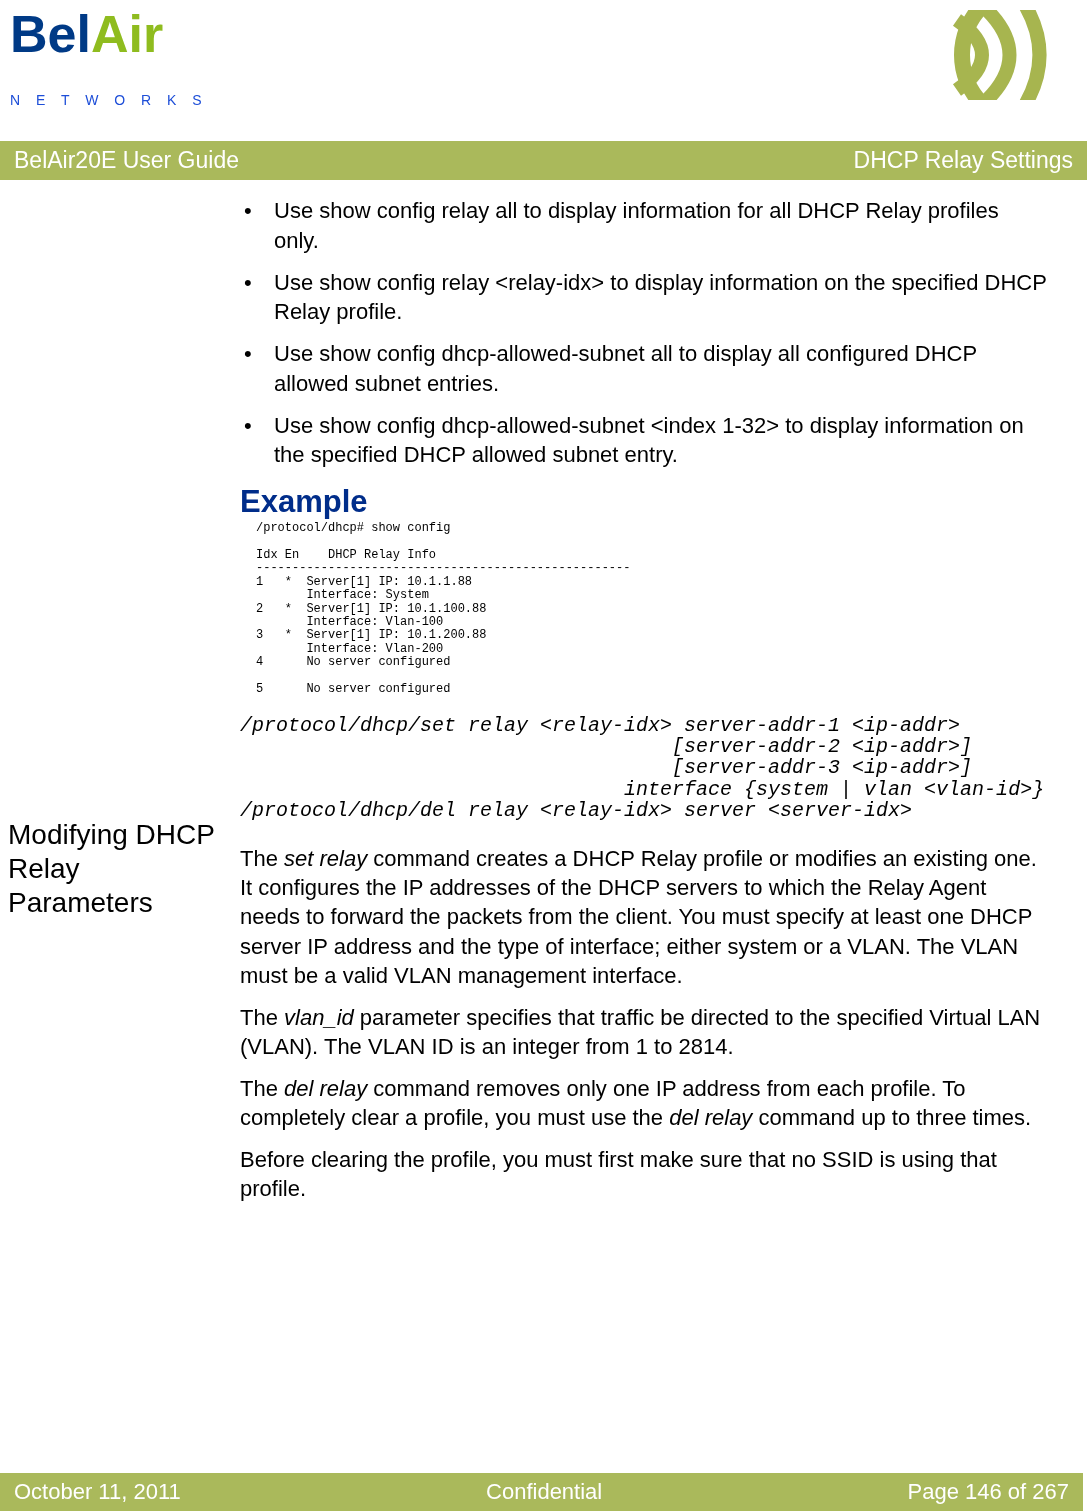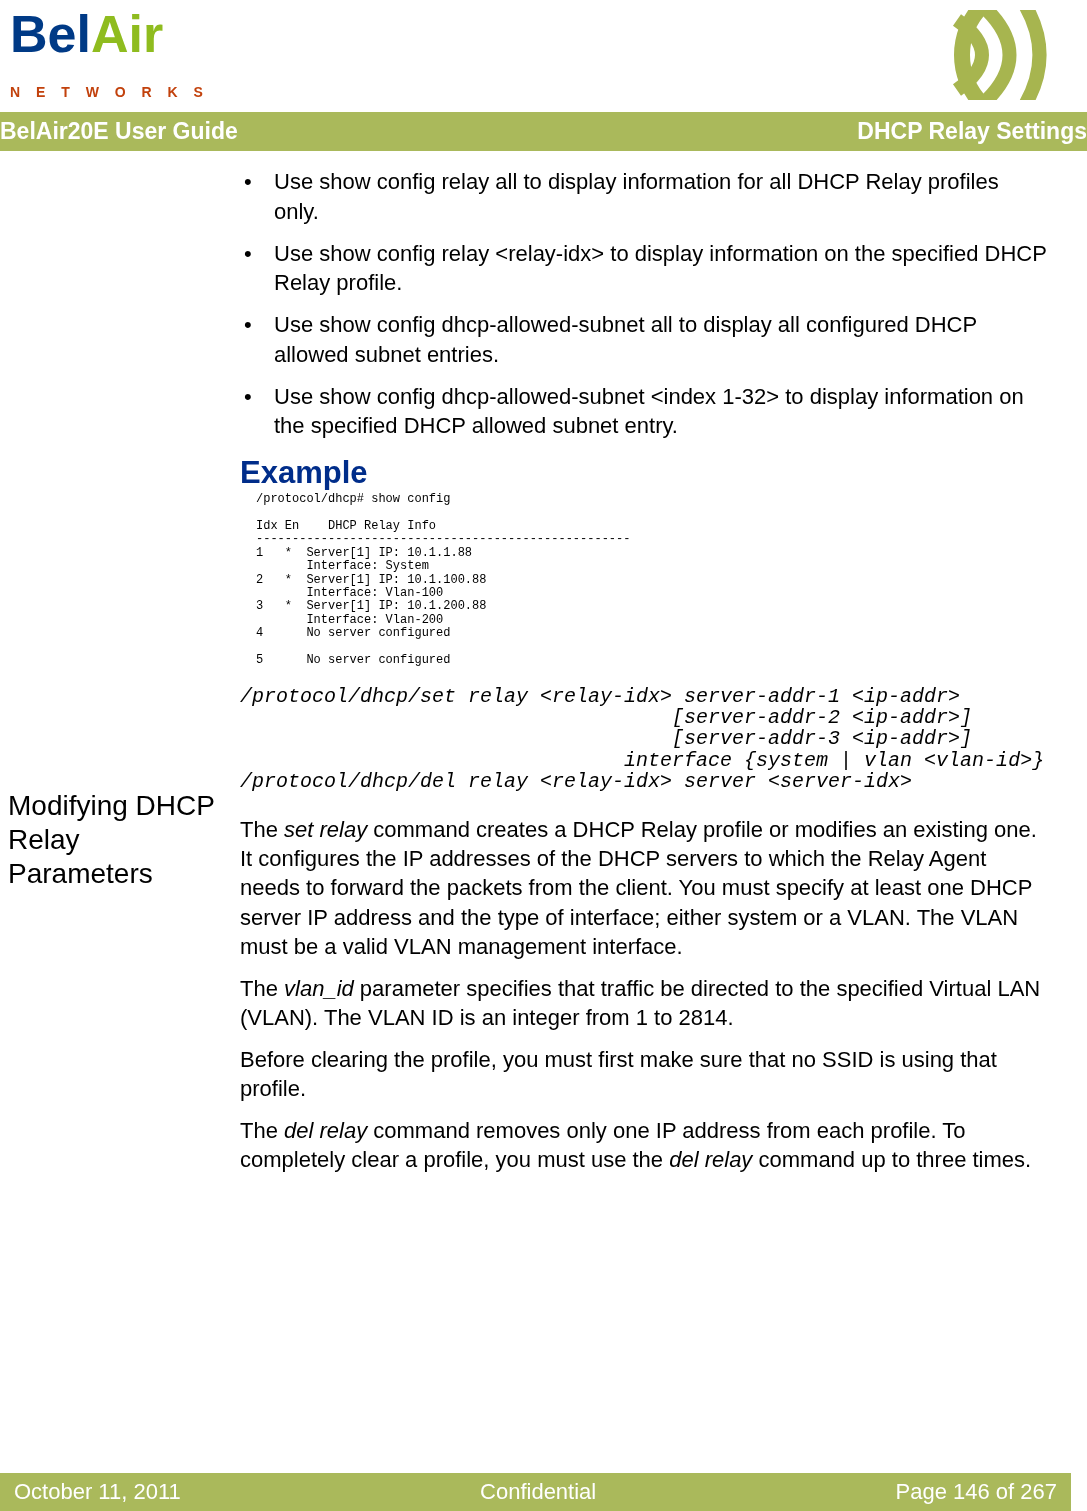--- a/index.html
+++ b/index.html
@@ -33,35 +33,34 @@
     font-weight: 700;
     line-height: 0.95;
     display: flex;
     align-items: baseline;
   }
   .logo-bel { color: #003a86; }
   .logo-air { color: #8fbc1f; font-weight: 700; }
   .logo-sub {
     font-size: 14px;
     letter-spacing: 6px;
-    color: #c2410c;
-    font-weight: 700;
-    margin-top: 2px;
+    color: #1d4ed8;
+    font-weight: 400;
+    margin-top: 10px;
   }
   .header-icon svg { display: block; }
   .banner {
     background: #aab95b;
     color: #fff;
     display: flex;
     justify-content: space-between;
     align-items: center;
-    padding: 6px 0;
+    padding: 6px 14px;
     font-size: 23px;
-    margin-top: 12px;
-    font-weight: bold;
+    margin-top: 33px;
   }
   .content {
     display: flex;
     padding: 16px 40px 0 8px;
   }
   .sidebar {
     width: 232px;
     flex-shrink: 0;
     padding-right: 12px;
   }
@@ -113,21 +112,21 @@
     margin: 2px 0 22px 0;
     font-style: italic;
   }
   p.body {
     margin: 0 0 12px 0;
     line-height: 1.34;
   }
   .i { font-style: italic; }
   .footer {
     position: absolute;
-    left: 0; right: 16px; bottom: 0;
+    left: 0; right: 4px; bottom: 0;
   }
   .footer-bar {
     background: #aab95b;
     color: #fff;
     display: flex;
     justify-content: space-between;
     align-items: center;
     padding: 6px 14px;
     font-size: 22px;
   }
@@ -222,24 +221,24 @@
                                     [server-addr-3 &lt;ip-addr&gt;]
                                 interface {system | vlan &lt;vlan-id&gt;}
 /protocol/dhcp/del relay &lt;relay-idx&gt; server &lt;server-idx&gt;</pre>
 
       <p class="body">
         <span>The </span><span class="i">set relay</span><span> command creates a DHCP Relay profile or modifies an existing one. It configures the IP addresses of the DHCP servers to which the Relay Agent needs to forward the packets from the client. You must specify at least one DHCP server IP address and the type of interface; either system or a VLAN. The VLAN must be a valid VLAN management interface.</span>
       </p>
       <p class="body">
         <span>The </span><span class="i">vlan_id</span><span> parameter specifies that traffic be directed to the specified Virtual LAN (VLAN). The VLAN ID is an integer from 1 to 2814.</span>
       </p>
-      <p class="body">Before clearing the profile, you must first make sure that no SSID is using that profile.</p>
       <p class="body">
         <span>The </span><span class="i">del relay</span><span> command removes only one IP address from each profile. To completely clear a profile, you must use the </span><span class="i">del relay</span><span> command up to three times.</span>
       </p>
+      <p class="body">Before clearing the profile, you must first make sure that no SSID is using that profile.</p>
     </div>
   </div>
 
   <div class="footer">
     <div class="footer-bar">
       <span>October 11, 2011</span>
       <span>Confidential</span>
       <span>Page 146 of 267</span>
     </div>
   </div>

